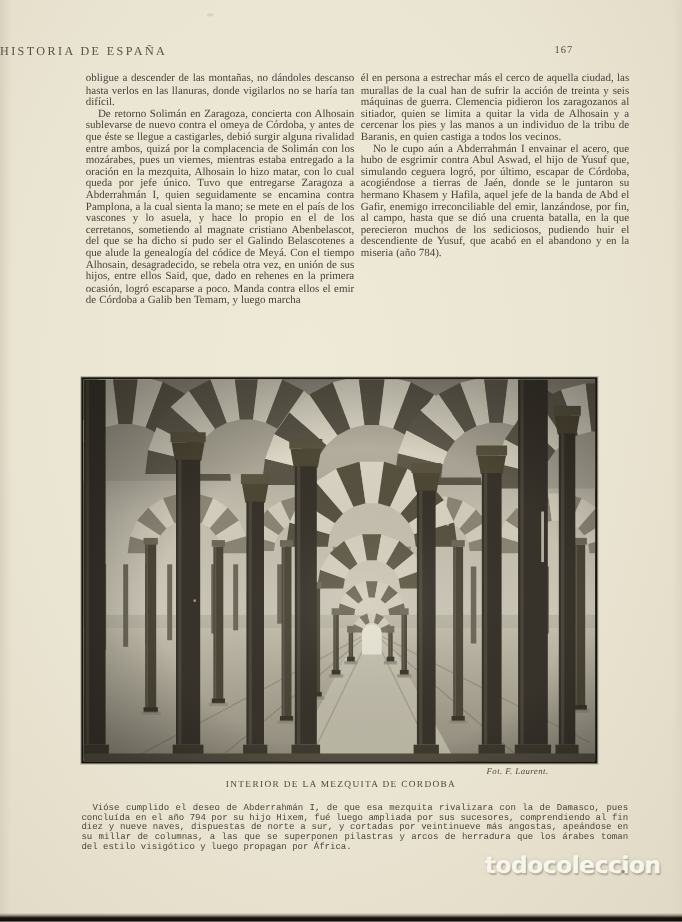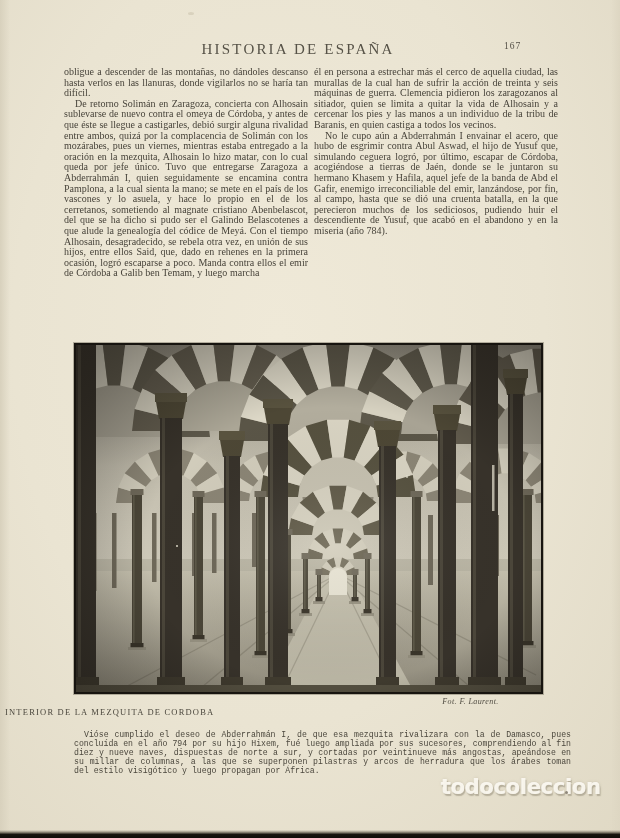--- a/index.html
+++ b/index.html
@@ -5,47 +5,47 @@
   html,body{margin:0;padding:0;}
   body{
     width:620px;height:838px;position:relative;overflow:hidden;
     font-family:"Liberation Serif", serif;
     background:
       linear-gradient(90deg, #d8d1bd 0px, rgba(216,209,189,0) 10px),
       linear-gradient(270deg, #ddd6c2 0px, rgba(221,214,194,0) 9px),
       radial-gradient(ellipse at 45% 40%, #efe9d8 0%, #eae4d2 55%, #e0d9c5 100%);
   }
   .running-head{
-    position:absolute;top:41px;left:0;width:596px;text-align:center;
-    font-size:15px;letter-spacing:2.2px;color:#565247;
+    position:absolute;top:41px;left:0;width:596px;text-align:left;
+    font-size:11px;letter-spacing:2.2px;color:#565247;
   }
   .page-num{
     position:absolute;top:41px;left:504px;
     font-size:9.5px;letter-spacing:1px;color:#534f46;
   }
-  .col{position:absolute;top:67px;width:244px;color:#47433a;}
+  .col{position:absolute;top:67px;width:244px;color:#47433a;margin-left:14px;}
   .col-left{left:64px;}
   .col-right{left:314px;}
   .col p{
     margin:0;font-size:10px;line-height:10.6px;text-align:justify;
     word-spacing:0.2px;
   }
   .col p.ind{text-indent:11px;}
   .plate{
     position:absolute;left:74px;top:343px;width:469px;height:351px;
     margin:0;box-sizing:border-box;background:#17140f;padding:2px;
     box-shadow:0 0 0 1px rgba(70,64,50,0.35);
   }
   .plate svg{display:block;width:465px;height:347px;background:#b9b4a5;}
   .credit{
     position:absolute;left:398px;top:697px;width:145px;text-align:center;
     font-style:italic;font-size:8px;color:#4e4a40;letter-spacing:0.4px;
   }
   .cap-title{
-    position:absolute;top:707px;left:5px;width:610px;text-align:left;
+    position:absolute;top:707px;left:5px;width:610px;text-align:center;
     font-size:8.5px;letter-spacing:1.2px;color:#4b473d;
   }
   .cap-body{
     position:absolute;top:718px;left:62px;width:497px;margin:12px;
     font-size:8.2px;line-height:9px;text-align:justify;text-indent:10px;
     color:#4b473d;
     font-family:Liberation Mono, monospace;
   }
   .watermark{
     position:absolute;left:441px;top:775px;

